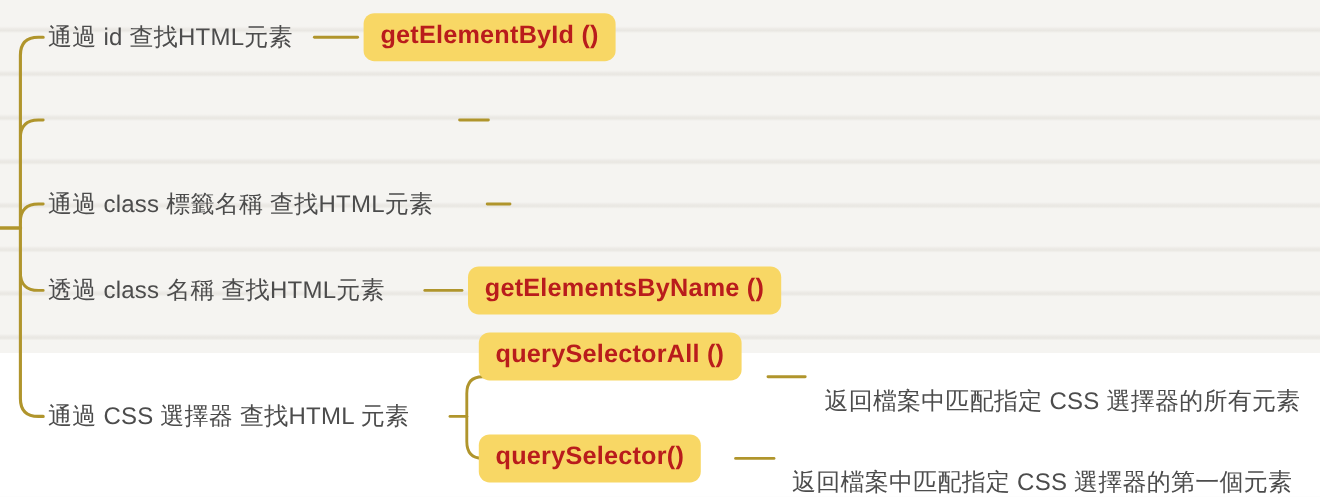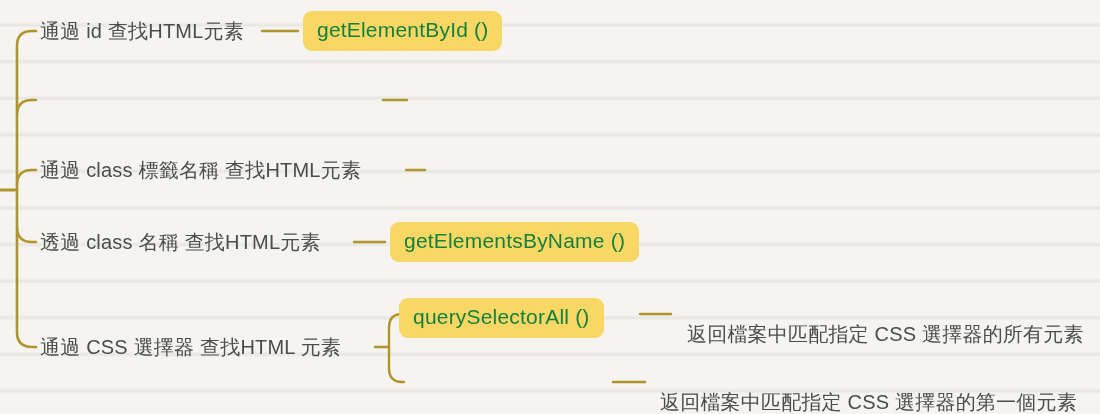--- a/index.html
+++ b/index.html
@@ -1,40 +1,40 @@
 <!DOCTYPE html>
 <html><head>
 <meta charset="utf-8">
 <style>
   html,body{margin:0;padding:0;}
   body{
     width:1100px;height:414px;overflow:hidden;
     font-family:"Liberation Sans","DejaVu Sans",sans-serif;
   }
   .canvas{
-    position:relative;width:1100px;height:414px;
+    position:relative;width:1100px;height:294px;
     background-color:#f5f4f1;
     background-image:repeating-linear-gradient(
       180deg,
       #f5f4f1 0px, #f5f4f1 31px,
       #eceae6 33px, #e9e7e2 34.5px,
       #f5f4f1 36.6px
     );
     background-position:0 -9px;
   }
   .connectors{position:absolute;left:0;top:0;pointer-events:none;}
   .node-label{
     position:absolute;transform:translateY(-50%);
     font-size:20px;color:#4c4c4c;white-space:nowrap;letter-spacing:.2px;
   }
   .method-box{
     position:absolute;transform:translateY(-50%);
     background:#f8d765;border-radius:9px;
     padding:7px 14px 9px 14px;
-    font-size:21px;font-weight:400;color:#15803d;white-space:nowrap;
+    font-size:21px;font-weight:700;color:#b91c1c;white-space:nowrap;
     letter-spacing:.2px;
   }
   .desc-label{
     position:absolute;transform:translateY(-50%);
     font-size:20px;color:#4c4c4c;white-space:nowrap;letter-spacing:.2px;margin-top:20px;
   }
 </style>
 </head>
 <body>
 
@@ -73,18 +73,19 @@
   <div class="method-box" style="left:303px;top:31px">getElementById ()</div>
 
 
   <div class="node-label" style="left:40px;top:170px">通過 class 標籤名稱 查找HTML元素</div>
 
   <div class="node-label" style="left:40px;top:242px">透過 class 名稱 查找HTML元素</div>
   <div class="method-box" style="left:390px;top:242px">getElementsByName ()</div>
 
   <div class="node-label" style="left:40px;top:347px">通過 CSS 選擇器 查找HTML 元素</div>
 
-  <div class="method-box" style="left:399px;top:318px">querySelectorAll ()</div>
+  <div class="method-box" style="left:399px;top:297px">querySelectorAll ()</div>
   <div class="desc-label" style="left:687px;top:314px">返回檔案中匹配指定 CSS 選擇器的所有元素</div>
 
+  <div class="method-box" style="left:399px;top:382px">querySelector()</div>
   <div class="desc-label" style="left:660px;top:382px">返回檔案中匹配指定 CSS 選擇器的第一個元素</div>
 
 </div>
 
 </body></html>

